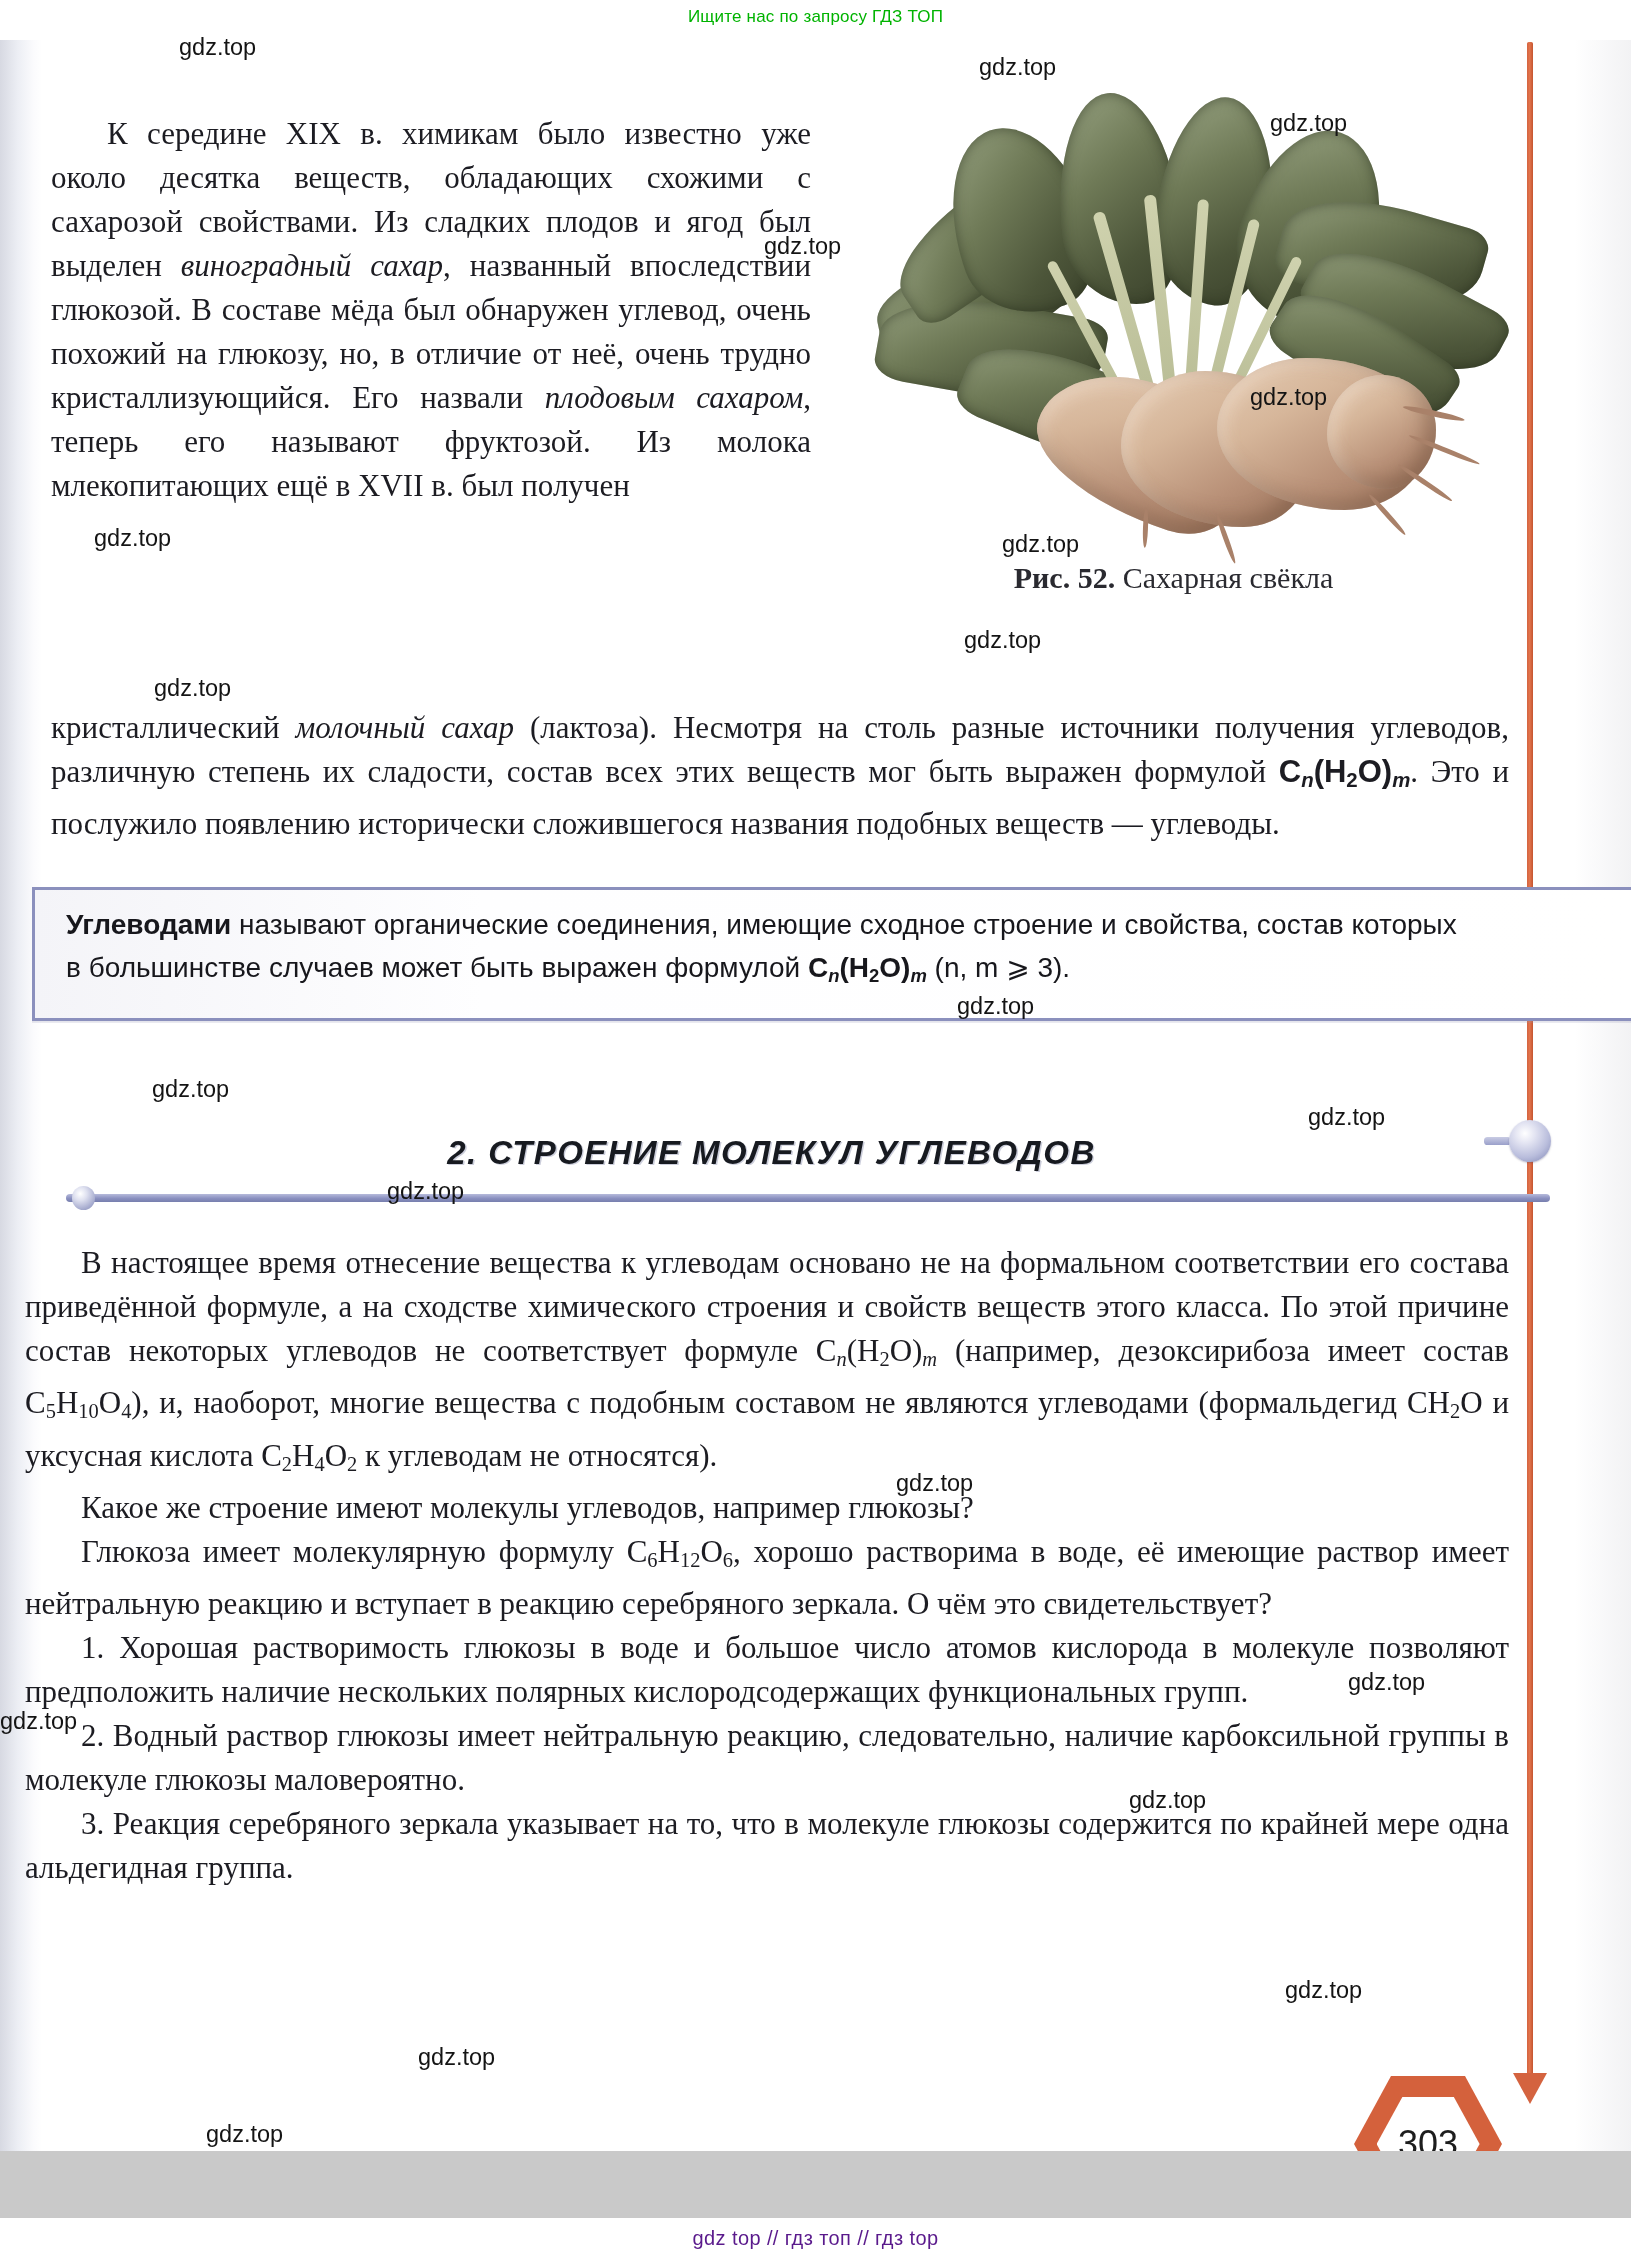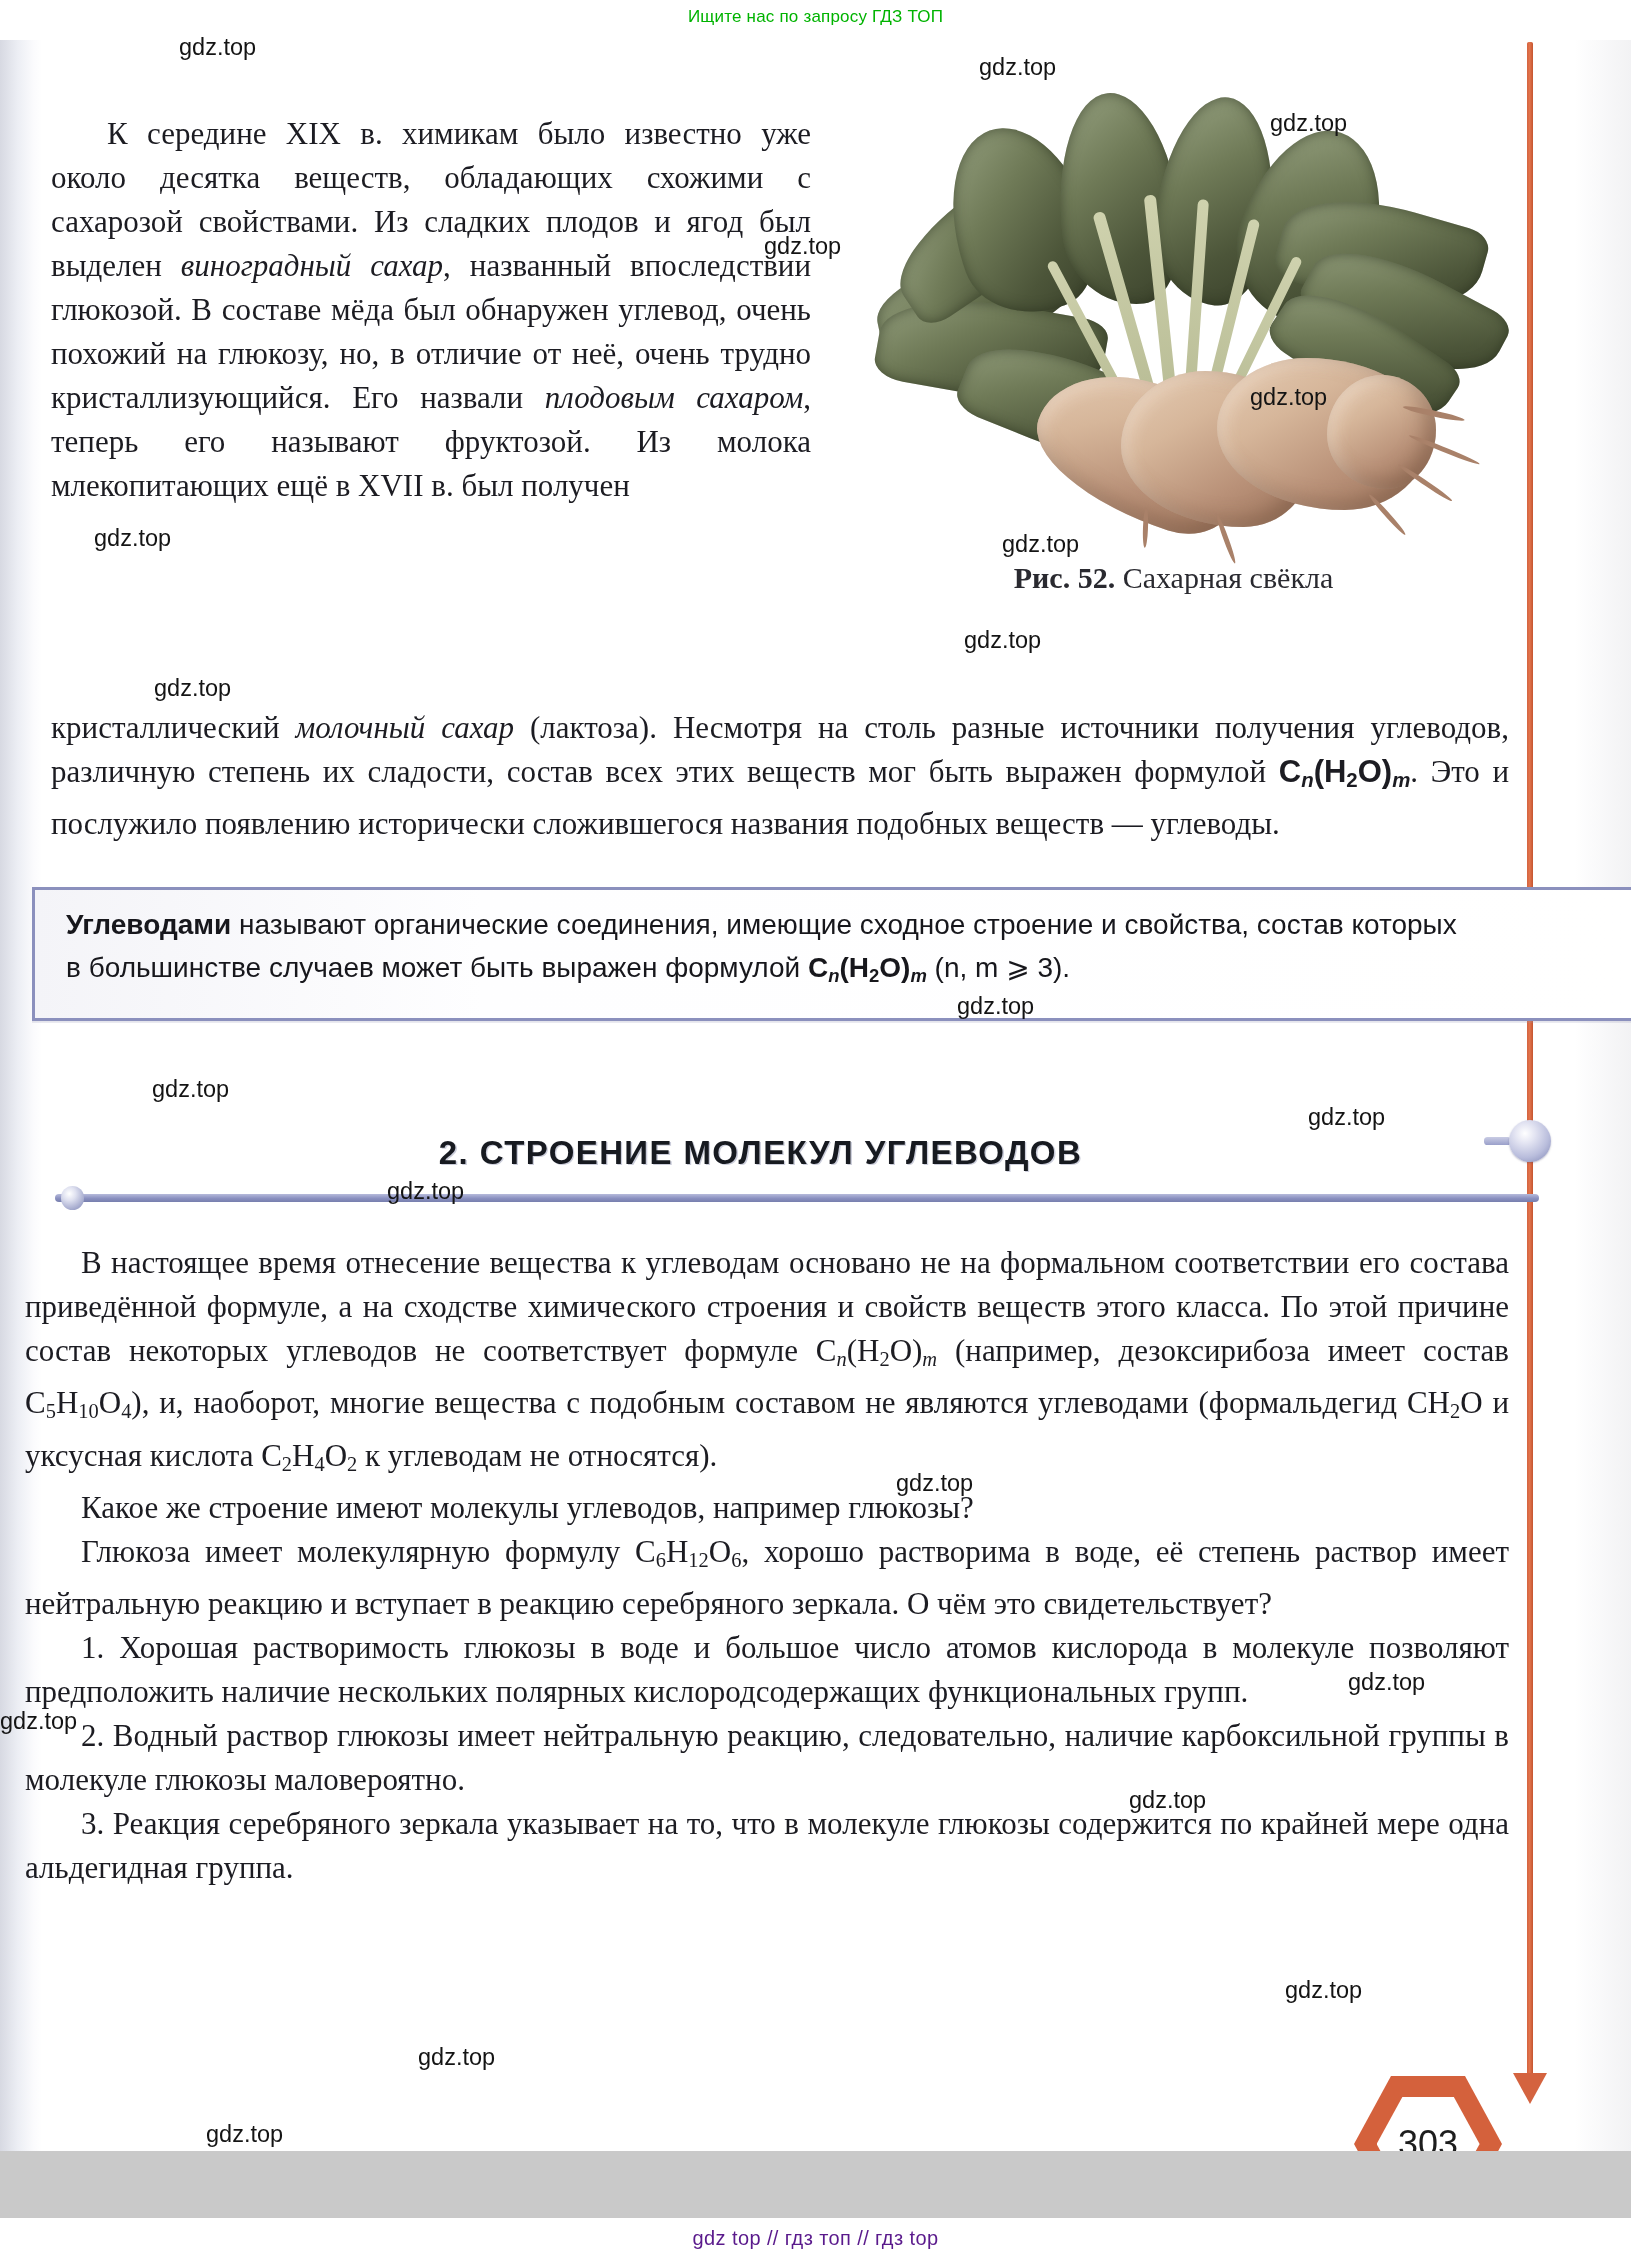--- a/index.html
+++ b/index.html
@@ -108,21 +108,21 @@
   .defbox-inner {
     position:absolute; left:31px; top:12.7px; width:1411px;
     font-family:"Liberation Sans","DejaVu Sans",sans-serif;
     font-size:28px; line-height:43px; color:#17171c;
     text-align:left;
   }
   .defbox-inner b { font-weight:700; }
 
   
   .section-head {
-    position:absolute; left:37px; top:1134px; width:1475px; height:100px;
+    position:absolute; left:48px; top:1134px; width:1475px; height:100px;font-style:italic;
   }
   .section-head-title {
     position:absolute; left:0; top:0; width:1447px; text-align:center;
     font-family:"Liberation Sans","DejaVu Sans",sans-serif;
     font-weight:700; font-size:33px; letter-spacing:1.4px;
     color:#171a20;
     text-shadow:1.4px 1.4px 0 rgba(120,125,160,.38);
   }
   .head-rule {
     position:absolute; left:18px; top:60px; width:1484px; height:8.1px;
@@ -292,21 +292,21 @@
   <div class="section-head-title">2. СТРОЕНИЕ МОЛЕКУЛ УГЛЕВОДОВ</div>
   <div class="head-rule"></div>
   <div class="head-dot"></div>
 </div>
 
 <div class="body-lower">
   <p><span>В настоящее время отнесение вещества к углеводам основано не на формальном соответствии его состава приведённой формуле, а на сходстве химического строения и свойств веществ этого класса. По этой причине состав некоторых углеводов не соответствует формуле </span><span class="fml">C<sub><i>n</i></sub>(H<sub>2</sub>O)<sub><i>m</i></sub></span><span> (например, дезоксирибоза имеет состав </span><span class="fml">C<sub>5</sub>H<sub>10</sub>O<sub>4</sub></span><span>), и, наоборот, многие вещества с подобным составом не являются углеводами (формальдегид </span><span class="fml">CH<sub>2</sub>O</span><span> и уксусная кислота </span><span class="fml">C<sub>2</sub>H<sub>4</sub>O<sub>2</sub></span><span> к углеводам не относятся).</span></p>
 
   <p>Какое же строение имеют молекулы углеводов, например глюкозы?</p>
 
-  <p><span>Глюкоза имеет молекулярную формулу </span><span class="fml">C<sub>6</sub>H<sub>12</sub>O<sub>6</sub></span><span>, хорошо растворима в воде, её степень раствор имеет нейтральную реакцию и вступает в реакцию серебряного зеркала. О чём это свидетельствует?</span></p>
+  <p><span>Глюкоза имеет молекулярную формулу </span><span class="fml">C<sub>6</sub>H<sub>12</sub>O<sub>6</sub></span><span>, хорошо растворима в воде, её имеющие раствор имеет нейтральную реакцию и вступает в реакцию серебряного зеркала. О чём это свидетельствует?</span></p>
 
   <p>1. Хорошая растворимость глюкозы в воде и большое число атомов кислорода в молекуле позволяют предположить наличие нескольких полярных кислородсодержащих функциональных групп.</p>
   <p>2. Водный раствор глюкозы имеет нейтральную реакцию, следовательно, наличие карбоксильной группы в молекуле глюкозы маловероятно.</p>
   <p>3. Реакция серебряного зеркала указывает на то, что в молекуле глюкозы содержится по крайней мере одна альдегидная группа.</p>
 </div>
 
 <div class="pagenum-wrap">
   <div class="hex-outer"></div>
   <div class="hex-inner"></div>
   <div class="pagenum">303</div>

